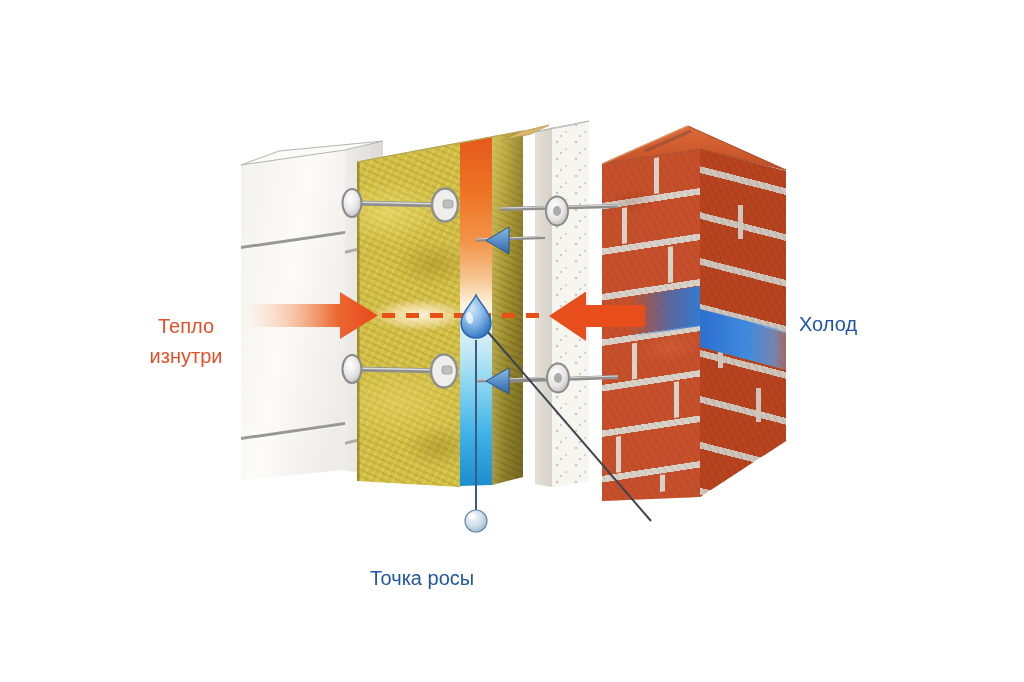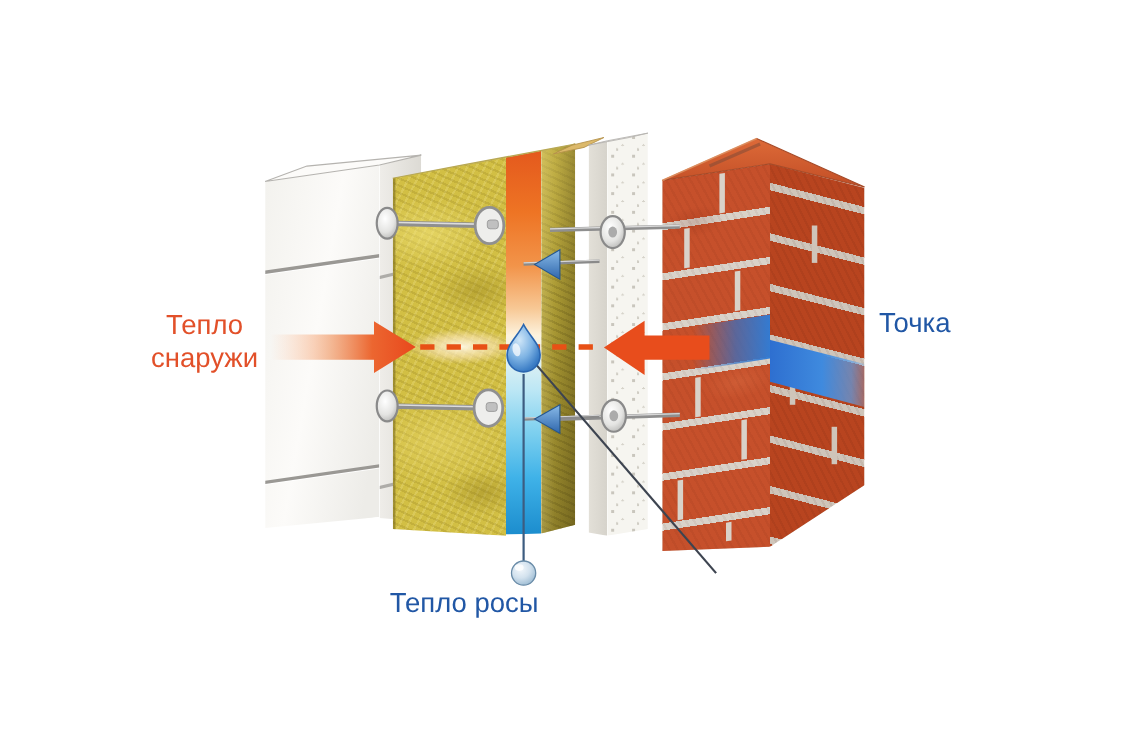--- a/index.html
+++ b/index.html
@@ -78,21 +78,21 @@
   .cold-band-front{position:absolute;left:28px;top:137px;width:70px;height:40px;
     background:linear-gradient(90deg,rgba(59,130,216,0),rgba(48,112,200,.7) 55%,rgba(47,124,214,.97));}
   .cold-band-side{position:absolute;left:0;top:0;width:86px;height:348px;
     clip-path:polygon(0 160px,86px 182px,86px 221px,0 198px);
     background:linear-gradient(90deg,#2e6fd0,#3f8ade 55%,rgba(90,160,235,.7) 86%,rgba(130,175,230,.35));}
 
   
   .overlay{position:absolute;left:0;top:0;z-index:20;pointer-events:none;}
 
   
-  .label{position:absolute;z-index:30;font-size:25px;line-height:30px;font-weight:400;}
+  .label{position:absolute;z-index:30;font-size:20px;line-height:30px;font-weight:400;margin-top:30px;}
   .label span{display:block;}
   .heat-label{left:133px;top:281px;width:106px;text-align:center;color:#e25029;}
   .cold-label{left:799px;top:279px;width:130px;text-align:left;color:#2157a5;}
   .dew-label{left:348px;top:533px;width:148px;text-align:center;color:#2157a5;}
 </style>
 </head>
 <body>
 
 <div class="scene">
 
@@ -235,22 +235,22 @@
     </g>
 
     <g>
       <circle cx="476" cy="521" r="11" fill="url(#sphereG)" stroke="#6a8ca8" stroke-width="1.2"></circle>
       <ellipse cx="472" cy="516" rx="4" ry="3" fill="#ffffff" opacity="0.8"></ellipse>
     </g>
   </svg>
 
   <div class="label heat-label">
     <span>Тепло</span>
-    <span>снаружи</span>
+    <span>изнутри</span>
   </div>
   <div class="label cold-label">
-    <span>Точка</span>
+    <span>Холод</span>
   </div>
   <div class="label dew-label">
-    <span>Тепло росы</span>
+    <span>Точка росы</span>
   </div>
 
 </div>
 
 </body></html>

